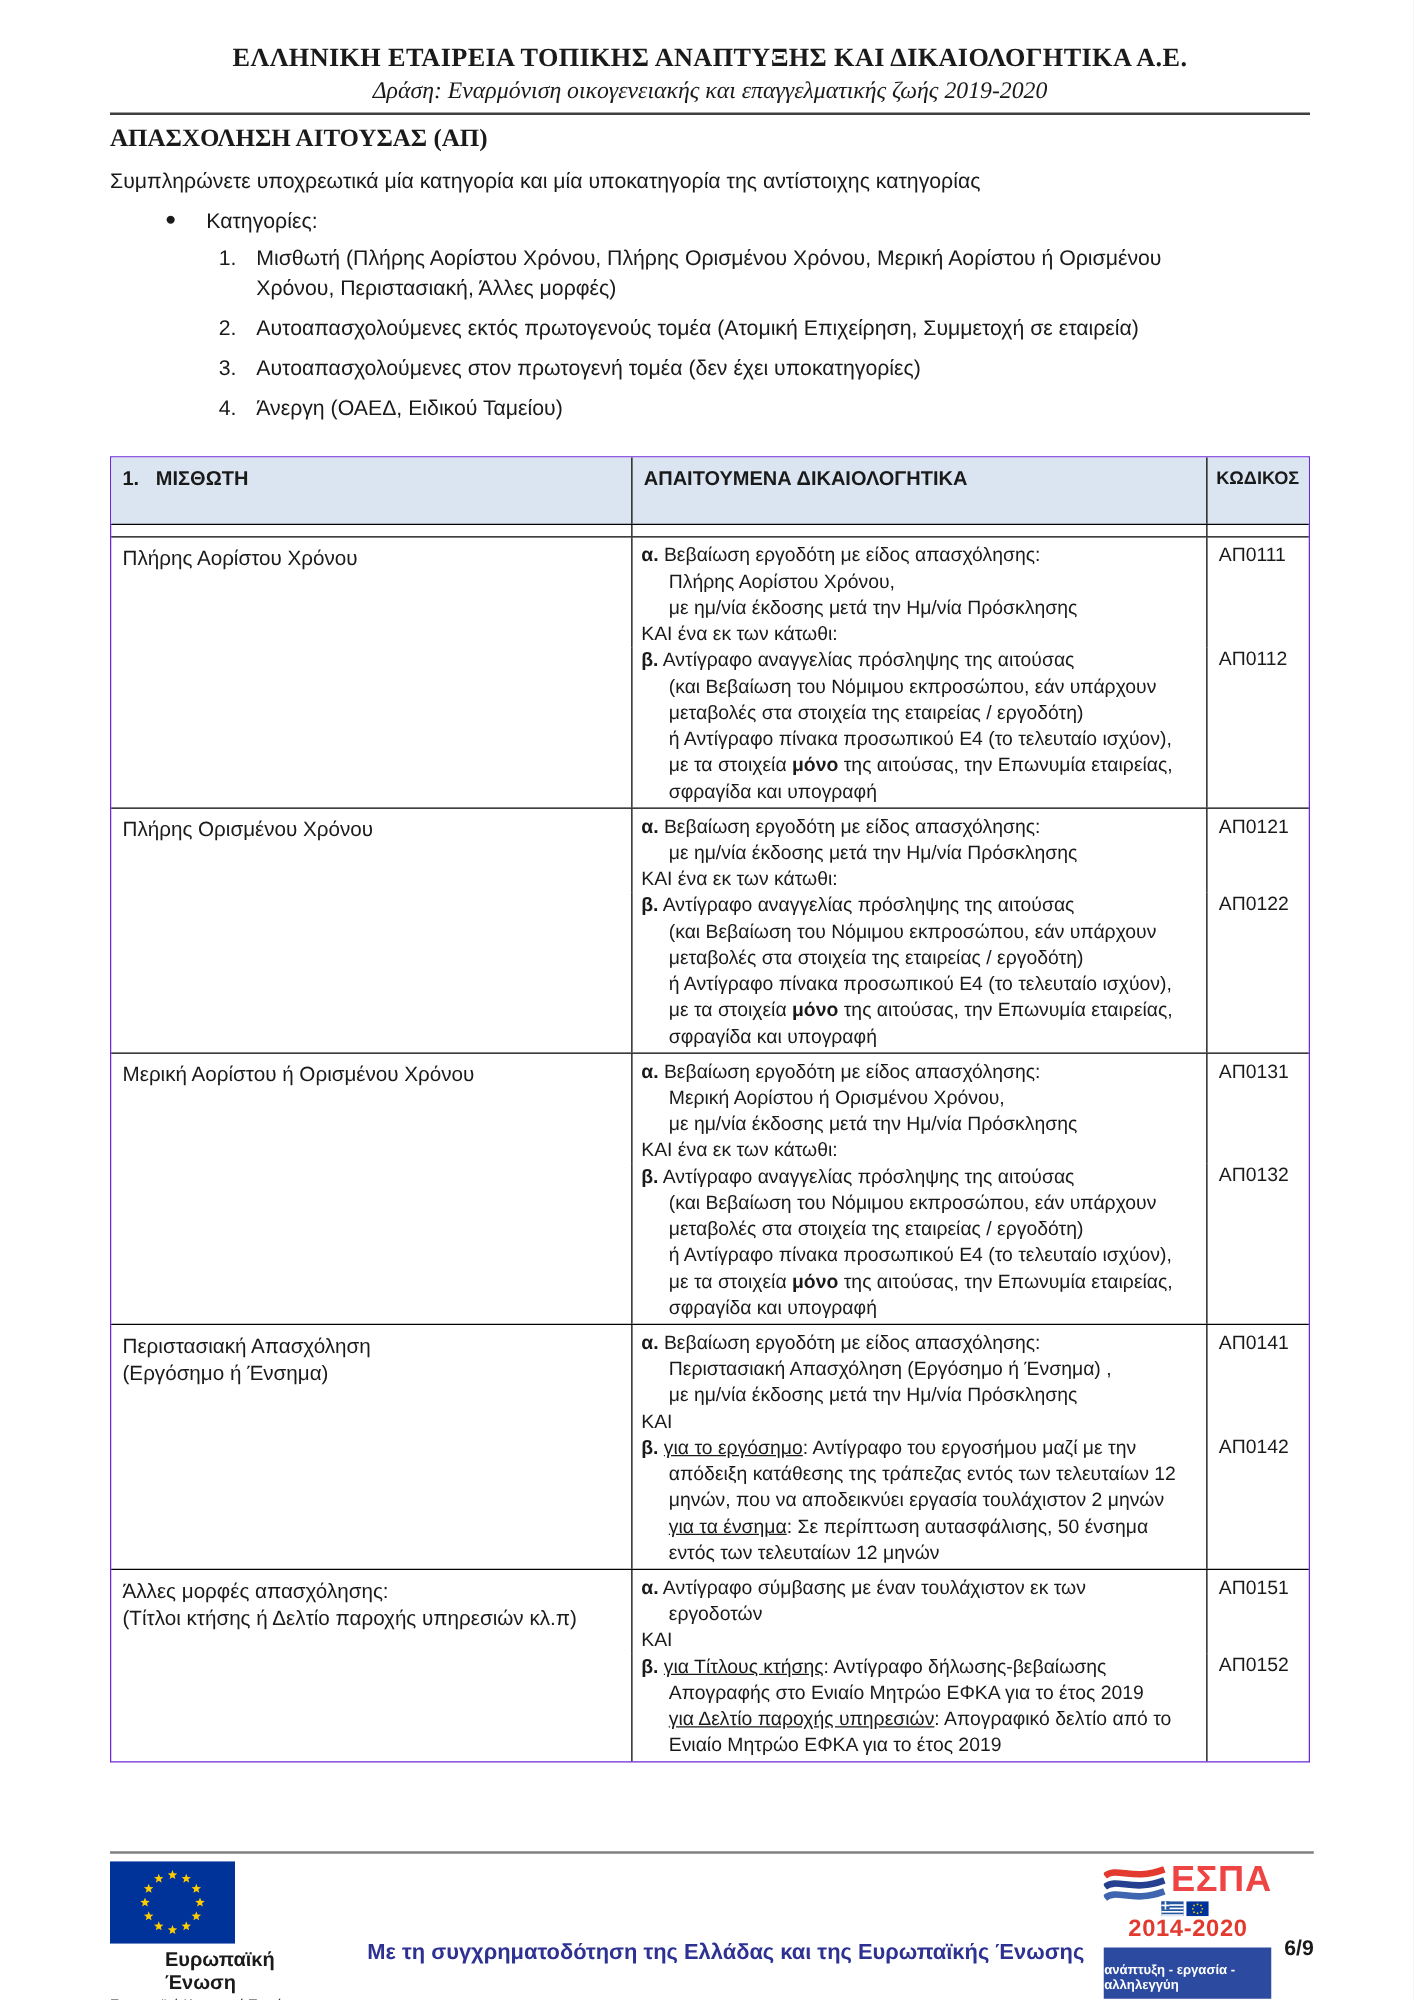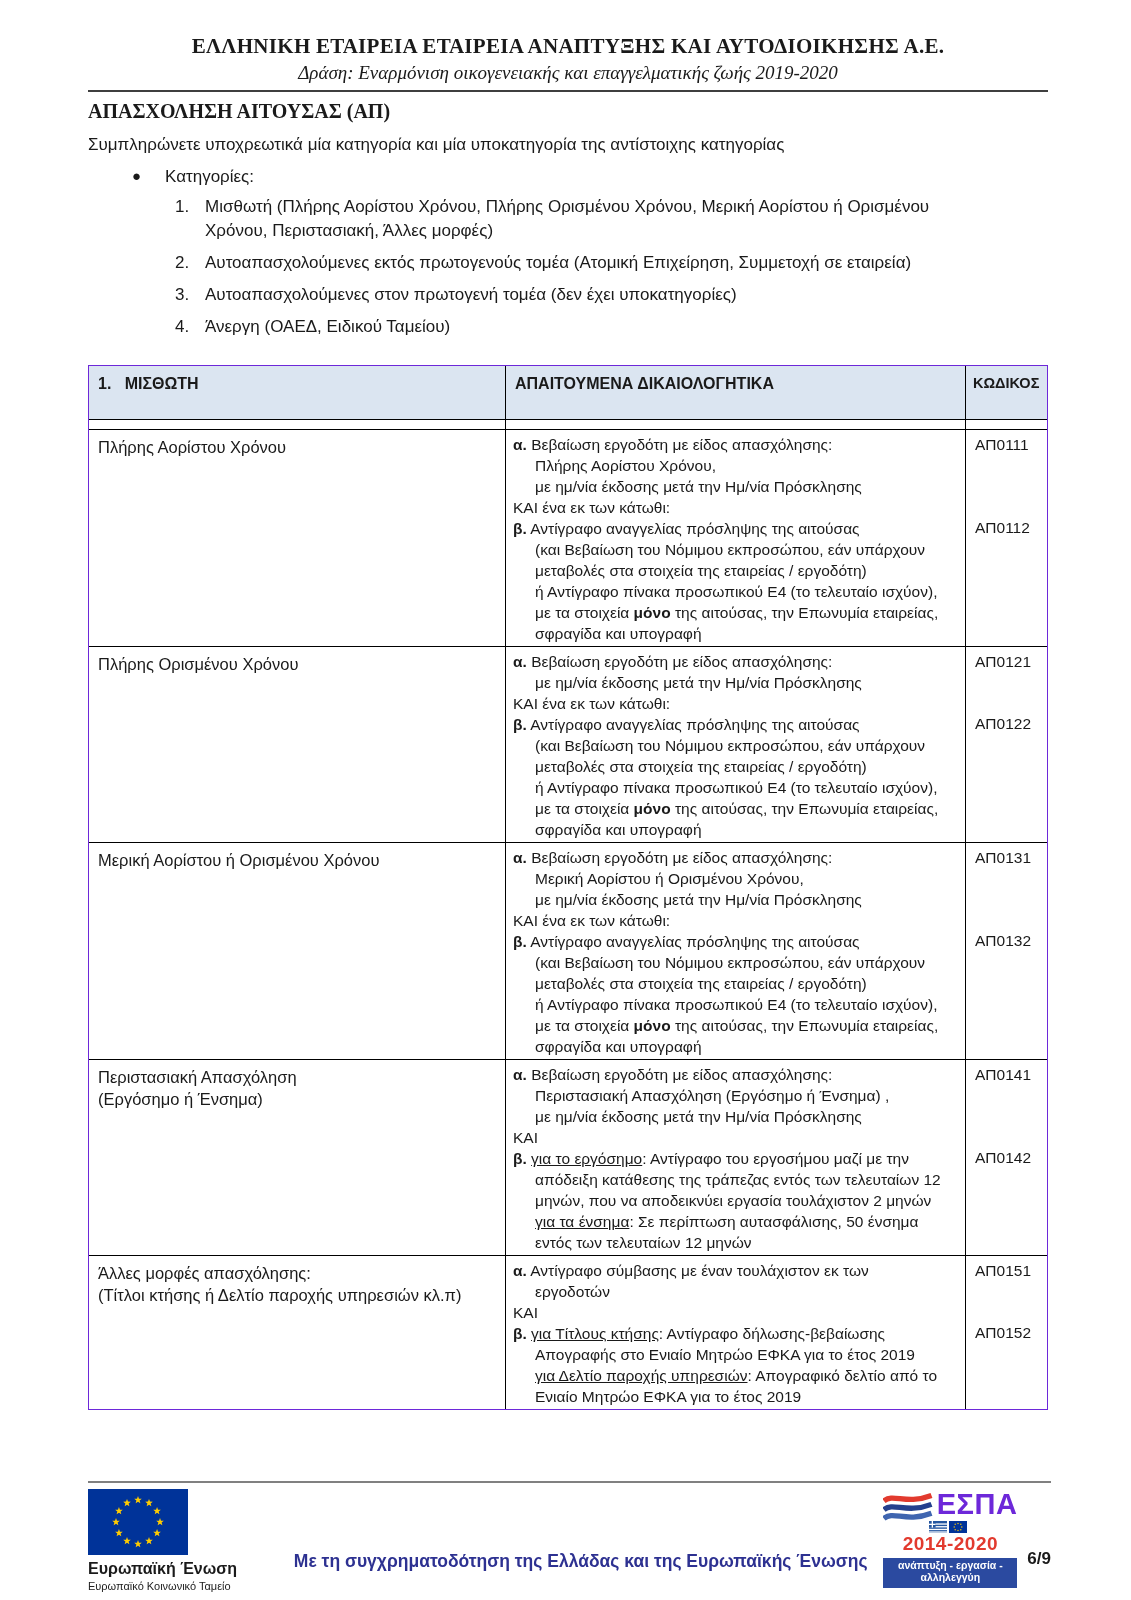--- a/index.html
+++ b/index.html
@@ -50,41 +50,41 @@
   .dline.ind { padding-left:22px; }
   .b { font-weight:bold; }
   .u { text-decoration:underline; }
 
   
   .footer { position:absolute; left:88px; right:80px; top:1481px; }
   .footer-rule { border-top:2px solid #808080; }
   .footer-row { display:flex; align-items:flex-start; margin-top:6px; }
   .eu-block { width:190px; flex:none; }
   .eu-flag { display:block; }
-  .eu-label { font-weight:bold; font-size:16px; margin-top:5px; }
+  .eu-label { font-weight:bold; font-size:16px; margin-top:5px;margin-left:44px; }
   .eu-sublabel { font-size:11px; margin-top:2px; color:#222; }
   .cofinance { flex:1; text-align:center; font-weight:bold; font-size:17.5px; color:#2d3191; margin-top:62px; }
   .espa-block { width:134px; flex:none; }
   .espa-top { display:flex; align-items:flex-start; }
-  .espa-name { font-weight:bold; font-size:29px; line-height:30px; color:#6d28d9; letter-spacing:0.5px; }
+  .espa-name { font-weight:bold; font-size:29px; line-height:30px; color:#ef4444; letter-spacing:0.5px; }
   .espa-mid { display:flex; align-items:center; margin-top:-2px;flex-direction:column; }
   .espa-flags { display:flex; gap:2px; margin-right:4px; }
   .espa-years { font-weight:bold; font-size:19px; color:#e23a2e; letter-spacing:0.5px; }
   .espa-bar { margin-top:3px; background:#2b4aa0; color:#fff; font-size:10.5px; font-weight:bold;
-              text-align:center; padding:1px 0 5px 0; }
+              padding:12px 0 5px 0; }
   .page-number { font-weight:bold; font-size:17px; margin:60px 0 0 10px; }
 </style>
 </head>
 <body>
 
 <div class="page">
   <div class="content">
 
     <div class="topheader">
-      <div class="org">ΕΛΛΗΝΙΚΗ ΕΤΑΙΡΕΙΑ ΕΤΑΙΡΕΙΑ ΑΝΑΠΤΥΞΗΣ ΚΑΙ ΑΥΤΟΔΙΟΙΚΗΣΗΣ Α.Ε.</div>
+      <div class="org">ΕΛΛΗΝΙΚΗ ΕΤΑΙΡΕΙΑ ΤΟΠΙΚΗΣ ΑΝΑΠΤΥΞΗΣ ΚΑΙ ΔΙΚΑΙΟΛΟΓΗΤΙΚΑ Α.Ε.</div>
       <div class="action">Δράση: Εναρμόνιση οικογενειακής και επαγγελματικής ζωής 2019-2020</div>
     </div>
     <hr class="toprule">
 
     <div class="section-title">ΑΠΑΣΧΟΛΗΣΗ ΑΙΤΟΥΣΑΣ (ΑΠ)</div>
     <div class="intro">Συμπληρώνετε υποχρεωτικά μία κατηγορία και μία υποκατηγορία της αντίστοιχης κατηγορίας</div>
 
     <div class="bullet-row">
       <span class="bdot">●</span>
       <span class="blabel">Κατηγορίες:</span>

